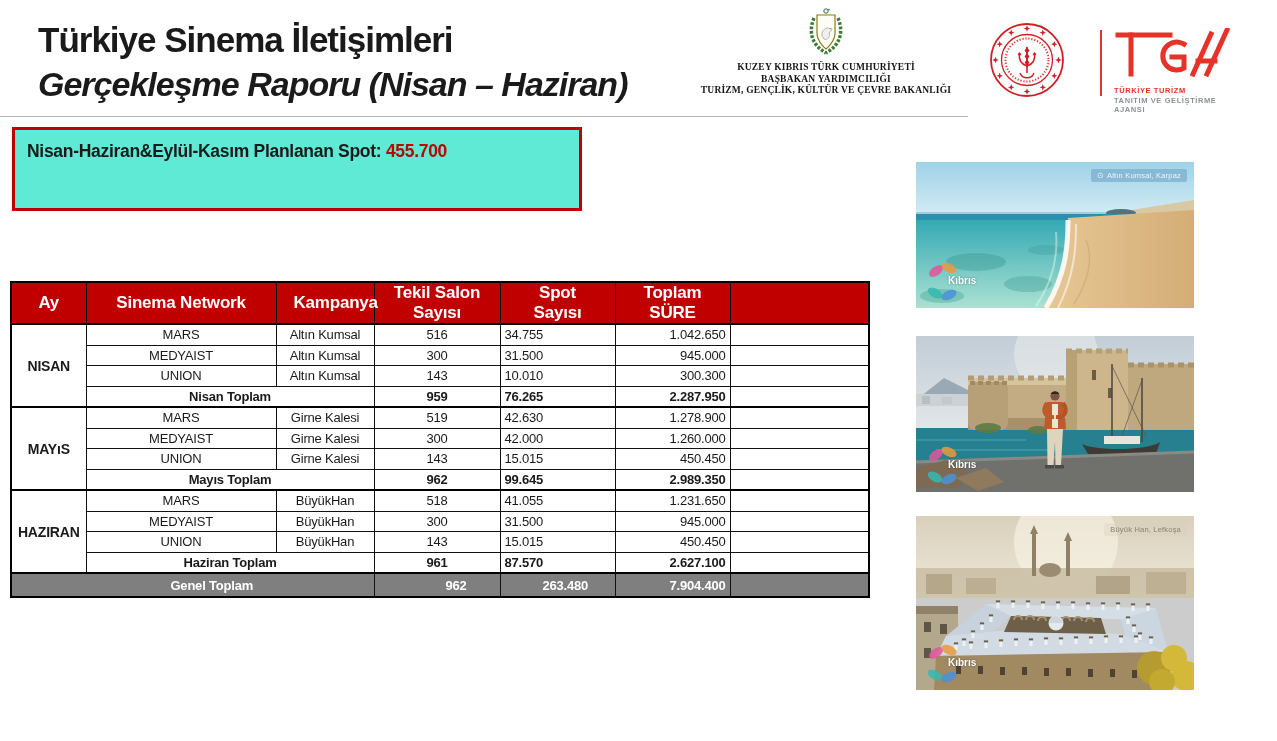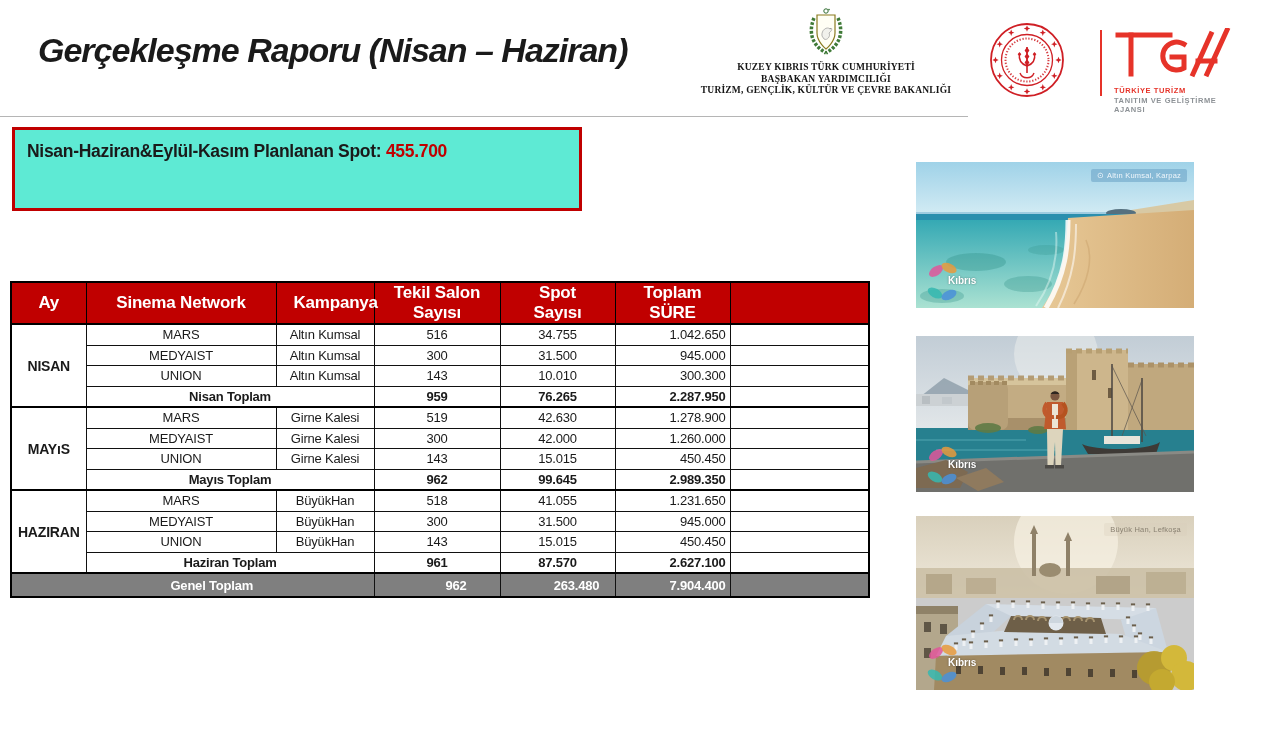--- a/index.html
+++ b/index.html
@@ -2,21 +2,21 @@
 <html style="--accent-red: #c00000; --table-header-bg: #c00000; --grand-total-bg: #7f7f7f; --tga-red: #e63329; --logo-text-gray: #8d9296; --seal-red: #cf1f25; --wreath-green: #3f7a37;"><head>
 <meta charset="utf-8">
 <style>
   html,body{margin:0;padding:0;background:#e8e8e8;}
   .page{position:relative;width:1277px;height:741px;background:#ffffff;overflow:hidden;
         font-family:"Liberation Sans",sans-serif;color:#1a1a1a;margin:0 auto;}
 
   
   .title{position:absolute;left:38px;top:18px;line-height:44px;letter-spacing:-1px;}
   .title .t1{font-size:35px;font-weight:800;}
-  .title .t2{font-size:34px;font-weight:800;font-style:italic;margin-top:10px;}
+  .title .t2{font-size:34px;font-weight:800;font-style:italic;}
   .head-rule{position:absolute;left:0;top:116px;width:968px;height:1px;background:#b5b5b5;}
 
   .kktc{position:absolute;left:683px;top:6px;width:286px;text-align:center;}
   .kktc svg{display:block;margin:0 auto 2px auto;}
   .kktc .l{font-family:"Liberation Serif",serif;font-weight:bold;font-size:9.5px;
            line-height:11.5px;color:#161616;letter-spacing:.2px;white-space:nowrap;}
 
   .seal{position:absolute;left:988px;top:21px;}
   .tga-divider{position:absolute;left:1100px;top:30px;width:2px;height:66px;background:var(--tga-red,#e63329);}
   .tga{position:absolute;left:1114px;top:28px;width:150px;}
@@ -34,21 +34,21 @@
   
   .tblwrap{position:absolute;left:10px;top:281px;}
   table.main{border-collapse:collapse;table-layout:fixed;width:858px;border:2px solid #000;
              font-size:13px;letter-spacing:-.2px;}
   table.main th{background:var(--table-header-bg,#c00000);color:#fff;font-weight:bold;font-size:17px;
                 height:35px;border:1.5px solid #000;padding:0 17px;}
   table.main td{border:1px solid #111;height:19.5px;padding:0 4px;background:#fff;
                 overflow:hidden;white-space:nowrap;}
   td.month{font-weight:bold;font-size:14px;text-align:center;}
   td.c1,td.c2,td.c3{text-align:center;}
-  td.c4{text-align:center;padding-right:11px;}
+  td.c4{text-align:left;padding-right:11px;}
   td.c5{text-align:right;padding-right:15px;}
   tr.group-start td{border-top:2px solid #000;}
   tr.total-row td{font-weight:bold;}
   tr.total-row td.label{text-align:center;}
   tr.grand-row td{background:var(--grand-total-bg,#7f7f7f);color:#ffffff;font-weight:bold;
                   border-top:2px solid #000;height:22px;padding-left:42px;}
   tr.grand-row td.label{text-align:center;}
 
   
   .notes{position:absolute;left:22px;top:592px;width:830px;font-size:15.5px;line-height:1.55;
@@ -67,20 +67,21 @@
   .wm svg{position:absolute;left:0;top:0;}
   .wm .wm-text{position:absolute;left:11px;top:15px;color:#fff;font-weight:bold;font-size:10px;
                text-shadow:0 0 2px rgba(0,0,0,.45);padding-left:15px;}
 </style>
 </head>
 <body>
 
 <div class="page">
 
   <div class="title">
+    <div class="t1">Türkiye Sinema İletişimleri</div>
     <div class="t2">Gerçekleşme Raporu (Nisan – Haziran)</div>
   </div>
   <div class="head-rule"></div>
 
   <div class="kktc">
     <svg width="40" height="54" viewBox="0 0 40 54">
       <circle cx="20" cy="5" r="2.2" fill="none" stroke="#2f6b2f" stroke-width="1"></circle>
       <circle cx="23" cy="3.6" r="0.8" fill="#2f6b2f"></circle>
       <path d="M8,12 C3,24 4,38 20,47" fill="none" stroke="#3f7a37" stroke-width="3.5" stroke-dasharray="2.8,1.6"></path>
       <path d="M32,12 C37,24 36,38 20,47" fill="none" stroke="#3f7a37" stroke-width="3.5" stroke-dasharray="2.8,1.6"></path>

